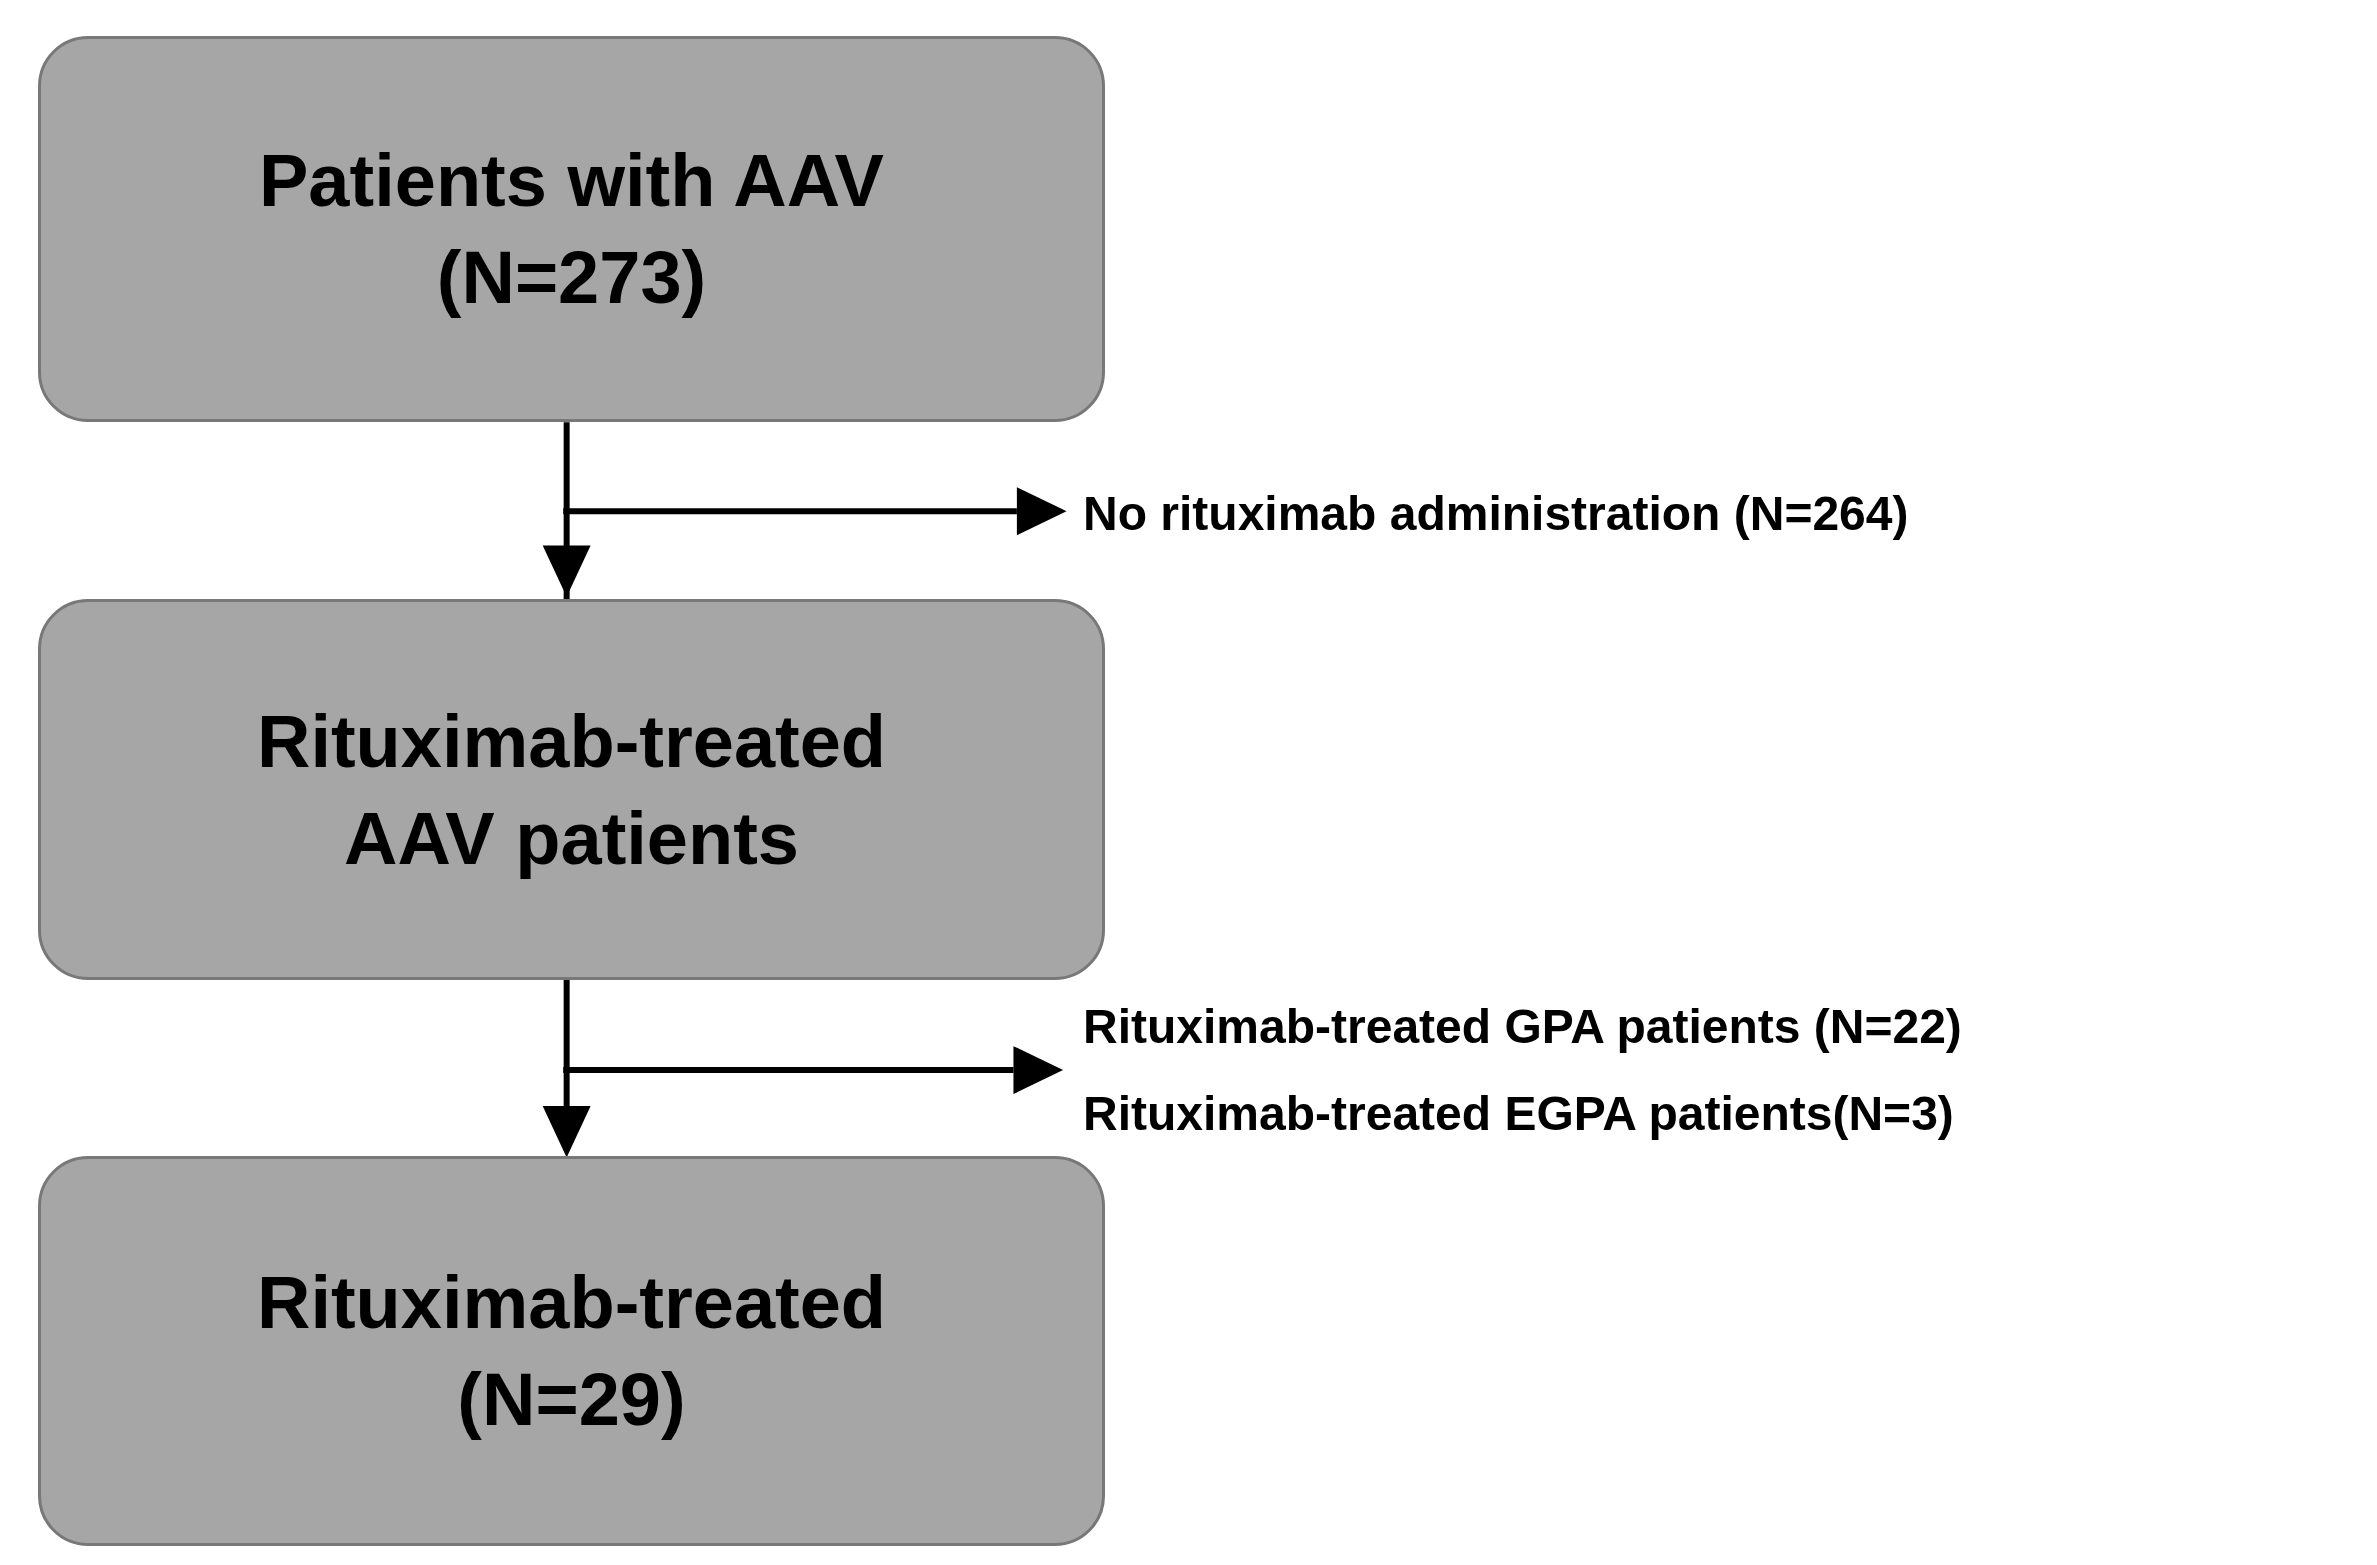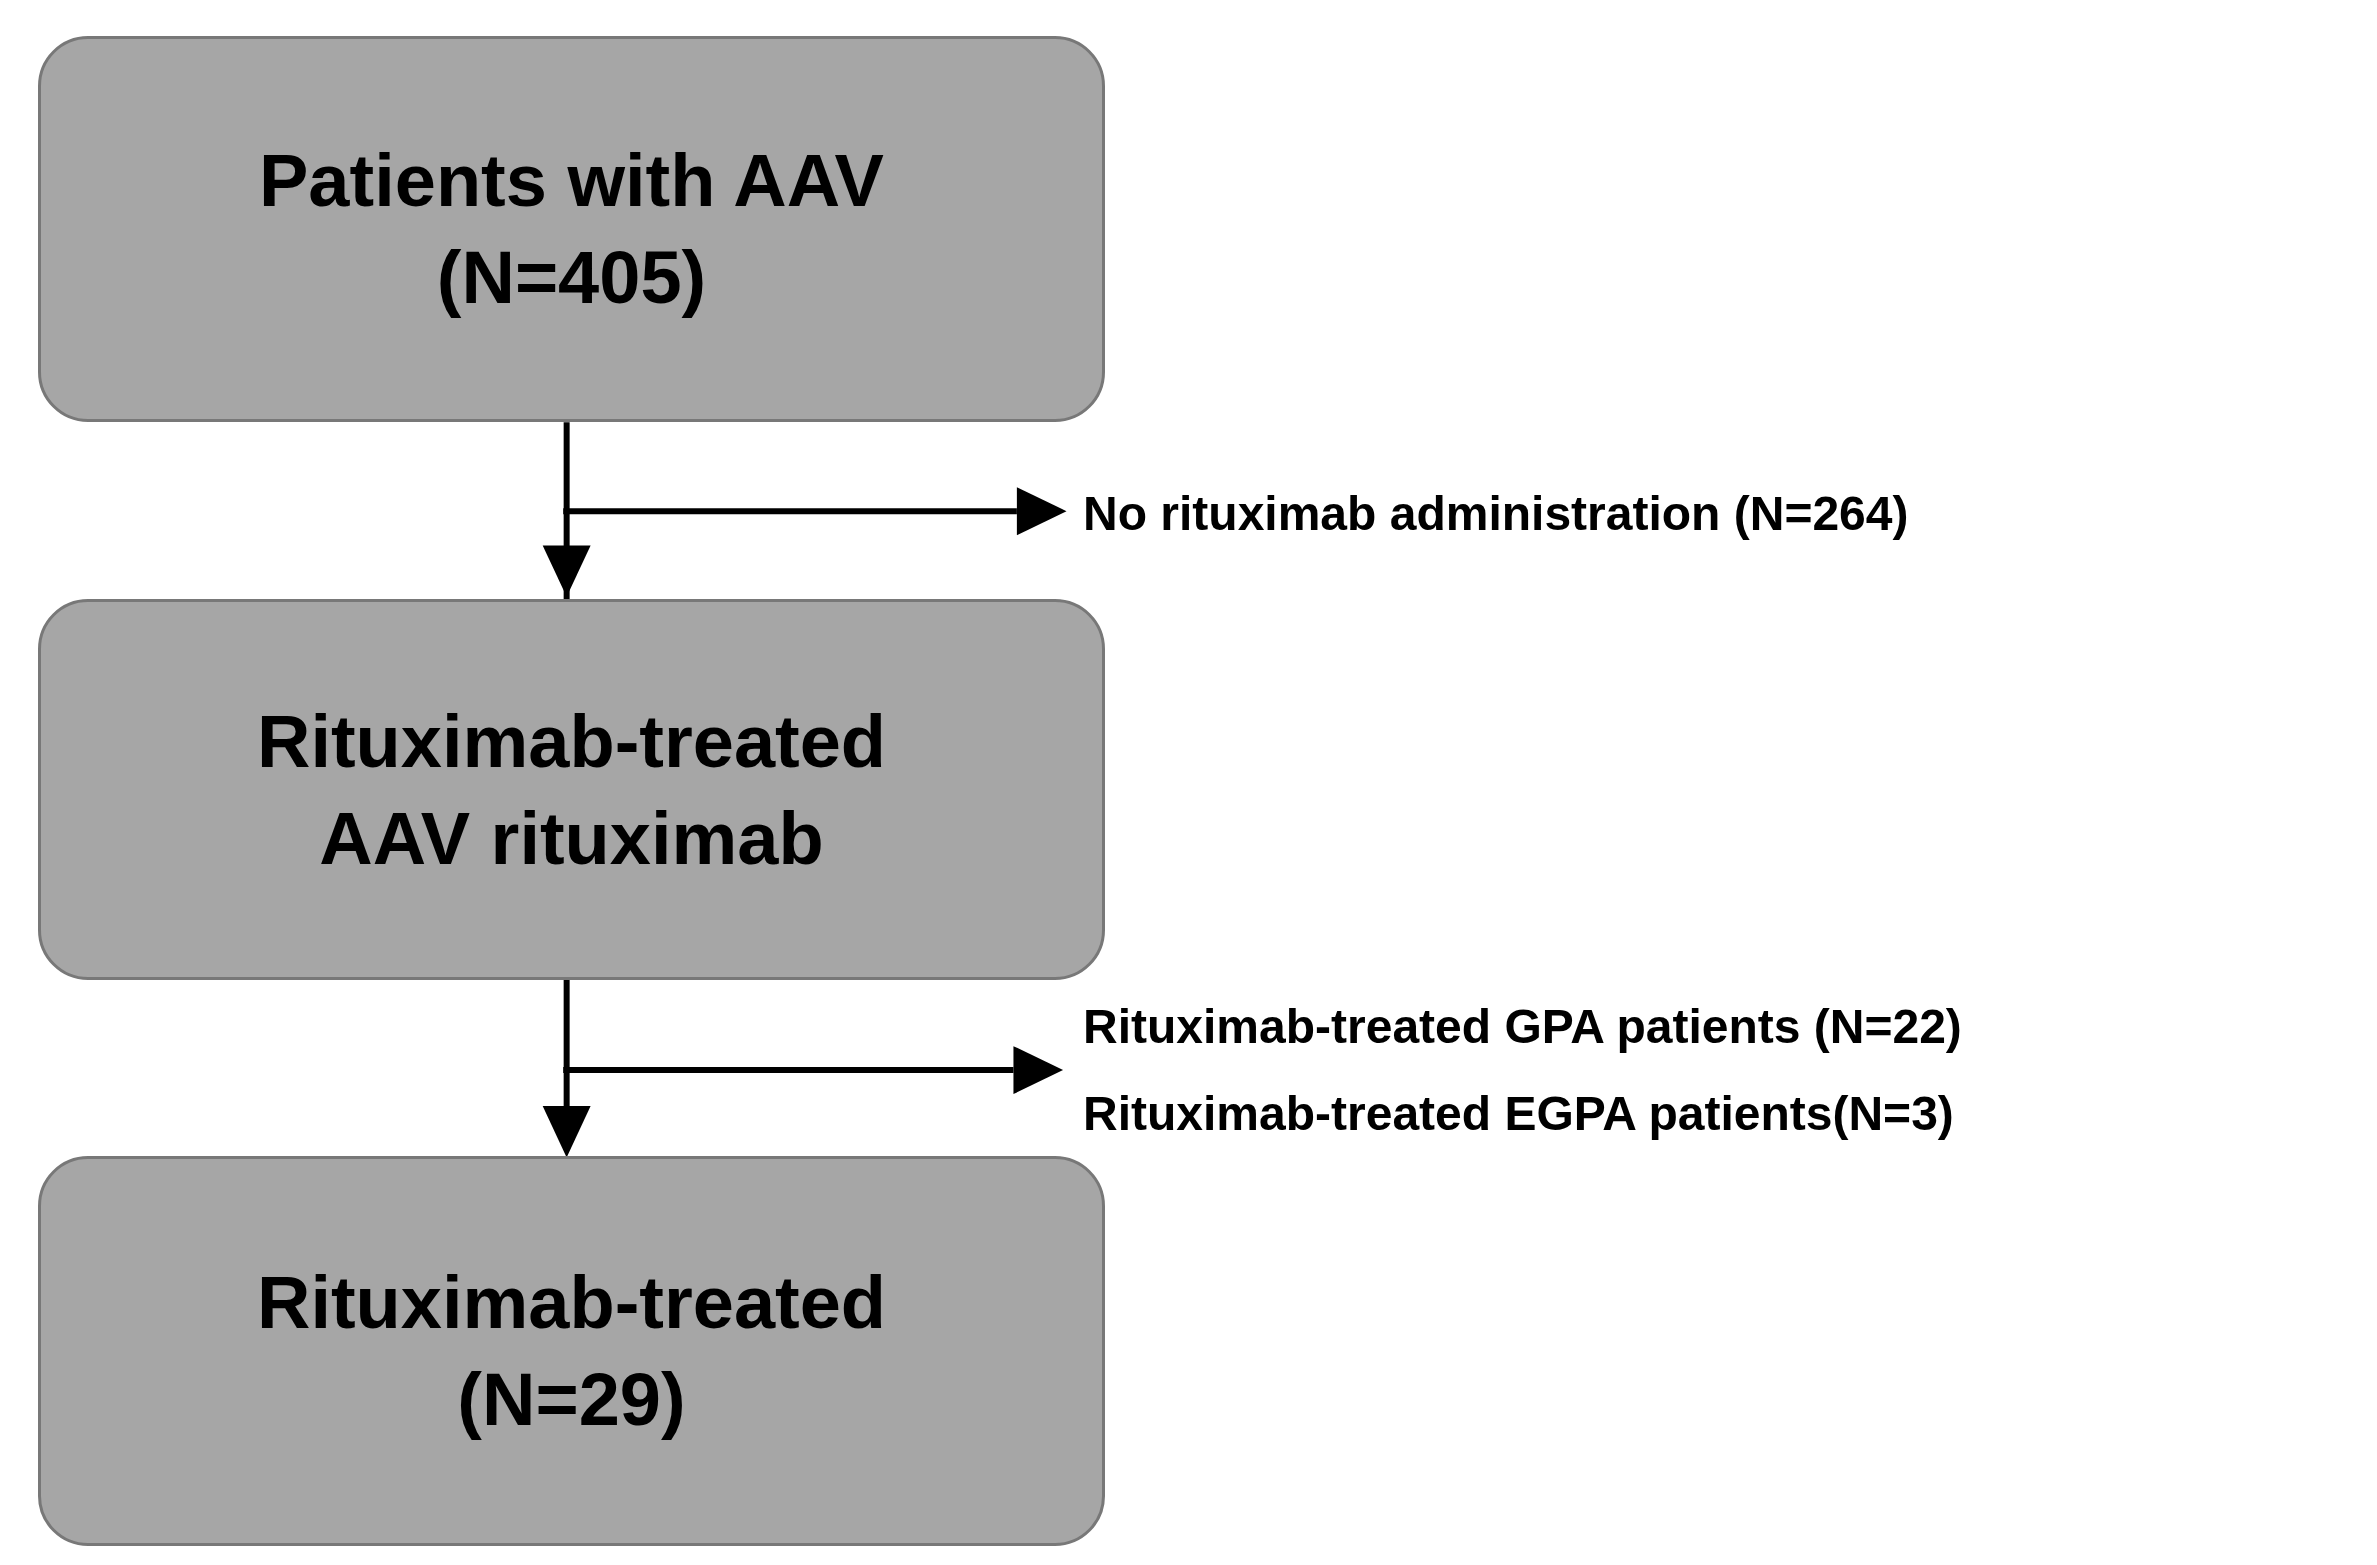--- a/index.html
+++ b/index.html
@@ -79,26 +79,26 @@
     </g>
     <g>
       <line x1="658" y1="1250" x2="1184" y2="1250" stroke="#000000" stroke-width="7"></line>
       <polygon points="1184,1222 1184,1278 1242,1250" fill="#000000"></polygon>
       <polygon points="634,1292 690,1292 662,1352" fill="#000000"></polygon>
     </g>
   </svg>
 
   <div class="flow-box" id="box-top">
     <div class="box-line">Patients with AAV</div>
-    <div class="box-line">(N=405)</div>
+    <div class="box-line">(N=273)</div>
   </div>
 
   <div class="flow-box" id="box-middle">
     <div class="box-line">Rituximab-treated</div>
-    <div class="box-line">AAV rituximab</div>
+    <div class="box-line">AAV patients</div>
   </div>
 
   <div class="flow-box" id="box-bottom">
     <div class="box-line">Rituximab-treated</div>
     <div class="box-line">(N=29)</div>
   </div>
 
   <div class="side-note" id="note-first">
     <div class="note-line">No rituximab administration (N=264)</div>
   </div>

